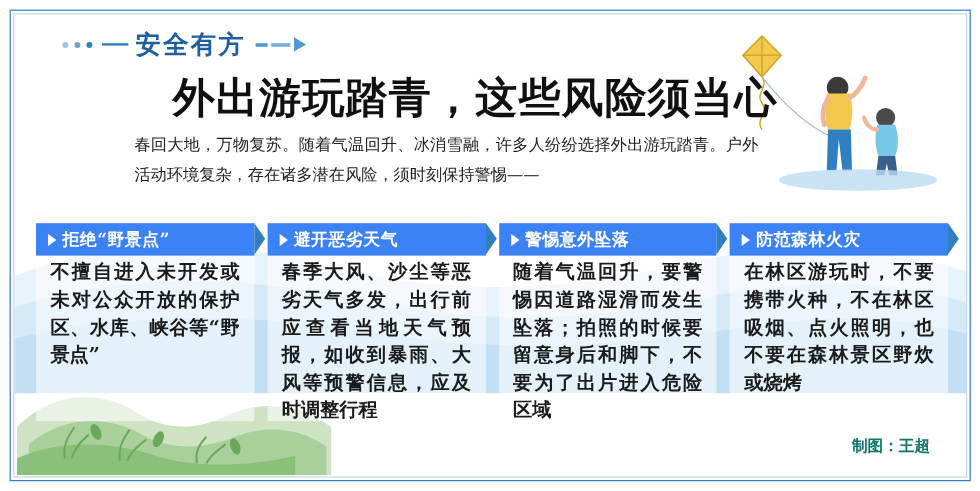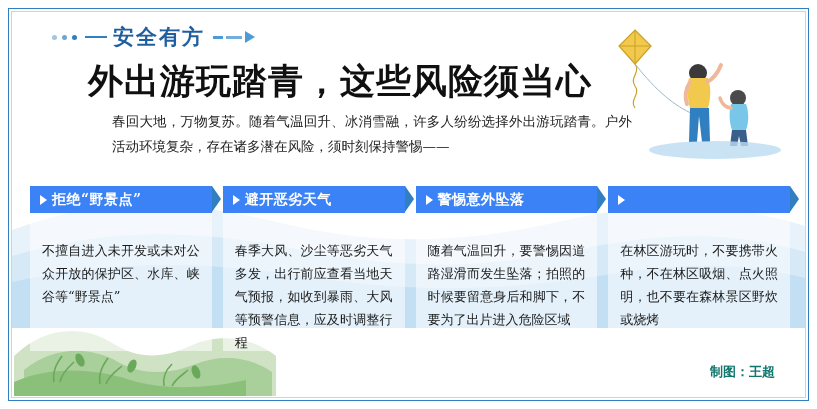--- a/index.html
+++ b/index.html
@@ -91,21 +91,21 @@
     border-bottom: 6px solid transparent;
     border-left: 10px solid #4d9bd4;
   }
 
   
   .title {
     position: absolute;
     left: 88px;
     top: 58px;
     width: 560px;
-    text-align: left;
+    text-align: right;
     font-family: "DejaVu Serif", serif;
     font-weight: bold;
     font-size: 35px;
     letter-spacing: 1px;
     color: #101010;
     white-space: nowrap;
   }
 
   
   .lead {
@@ -192,27 +192,28 @@
   }
   .card-head .htext {
     font-family: "DejaVu Serif", serif;
     font-weight: bold;
     font-size: 14px;
     color: #ffffff;
     white-space: nowrap;
     letter-spacing: .5px;
   }
   .card-body {
-    padding: 26px 12px 0 12px;
-    font-family: "DejaVu Serif", serif;
-    font-size: 13px;
+    padding: 2px 12px 0 12px;
+    font-family: "DejaVu Serif", serif;
+    font-size: 16px;
     line-height: 23px;
     color: #1b1b1b;
     text-align: justify;
     box-sizing: border-box;
+    font-weight: bold;
   }
 
   
   .credit {
     position: absolute;
     right: 42px;
     bottom: 28px;
     font-family: Liberation Serif, serif;
     font-weight: bold;
     font-size: 13px;
@@ -328,20 +329,21 @@
       <div class="card-head">
         <span class="tri-icon"></span>
         <span class="htext">警惕意外坠落</span>
       </div>
       <div class="card-body">随着气温回升，要警惕因道路湿滑而发生坠落；拍照的时候要留意身后和脚下，不要为了出片进入危险区域</div>
     </div>
 
     <div class="card">
       <div class="card-head">
         <span class="tri-icon"></span>
+        <span class="htext">防范森林火灾</span>
       </div>
       <div class="card-body">在林区游玩时，不要携带火种，不在林区吸烟、点火照明，也不要在森林景区野炊或烧烤</div>
     </div>
 
   </div>
 
   <div class="credit">制图：王超</div>
 
 </div>
 

